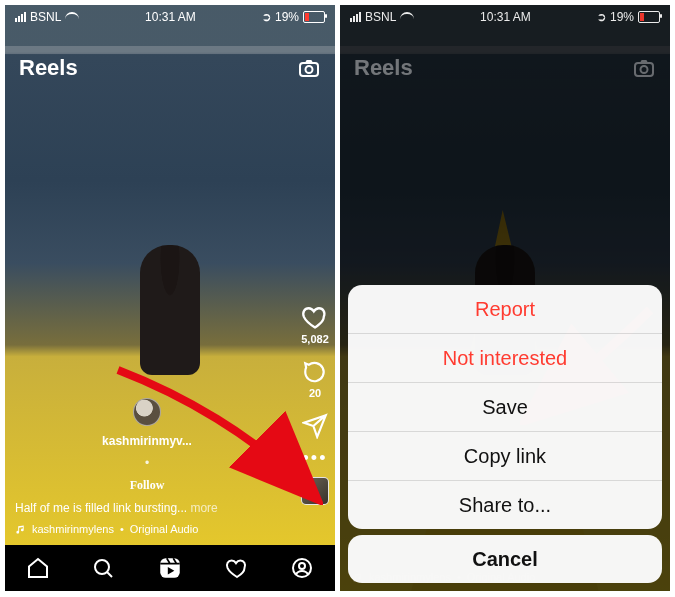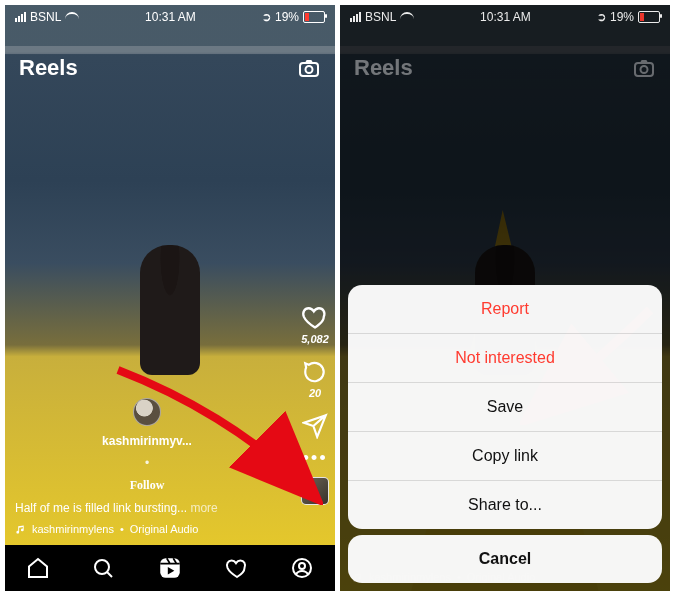--- a/index.html
+++ b/index.html
@@ -57,21 +57,21 @@
   .hdr{
     position:absolute;top:24px;left:0;right:0;display:flex;justify-content:space-between;
     align-items:center;padding:6px 14px;color:#fff;z-index:5;margin-top:20px;
   }
   .hdr .title{font-size:22px;font-weight:700;}
   .hdr.dim .title{opacity:.45;}
   .hdr.dim .cam{opacity:.4;}
   
   .rail{
     position:absolute;right:6px;bottom:86px;display:flex;flex-direction:column;
-    align-items:center;gap:14px;color:#fff;z-index:5;font-style:italic;
+    align-items:center;gap:14px;color:#fff;z-index:5;
   }
   .rail .grp{display:flex;flex-direction:column;align-items:center;gap:2px;}
   .rail .count{font-size:11px;font-weight:600;}
   .more-dots{letter-spacing:2px;font-size:18px;line-height:10px;}
   .thumb{width:26px;height:26px;border-radius:5px;border:1px solid rgba(255,255,255,.85);
     background:linear-gradient(135deg,#6d6457,#39332a);}
   
   .meta{
     position:absolute;left:10px;right:56px;bottom:56px;color:#fff;z-index:5;
     font-size:12px;display:flex;flex-direction:column;gap:8px;
@@ -93,21 +93,21 @@
   .arrow{position:absolute;z-index:7;pointer-events:none;}
   
   .scrim{position:absolute;inset:0;background:rgba(0,0,0,.08);z-index:8;}
   .sheet{
     position:absolute;left:8px;right:8px;z-index:9;border-radius:14px;overflow:hidden;
     background:rgba(250,250,250,.98);color:#111;
   }
   .sheet.main{bottom:62px;}
   .sheet .opt{
     height:48px;display:flex;align-items:center;justify-content:center;
-    font-size:16px;border-top:1px solid rgba(0,0,0,.12);
+    font-size:20px;border-top:1px solid rgba(0,0,0,.12);
   }
   .sheet .opt:first-child{border-top:none;}
   .sheet .opt.destructive{color:#ff3b30;}
   .sheet.cancel{bottom:8px;}
   .sheet.cancel .opt{font-weight:600;}
   .dim-obscured{position:absolute;left:12px;right:60px;bottom:8px;color:rgba(255,255,255,.35);font-size:11px;z-index:4;display:flex;align-items:center;gap:6px;}
 </style>
 </head>
 <body>
 

